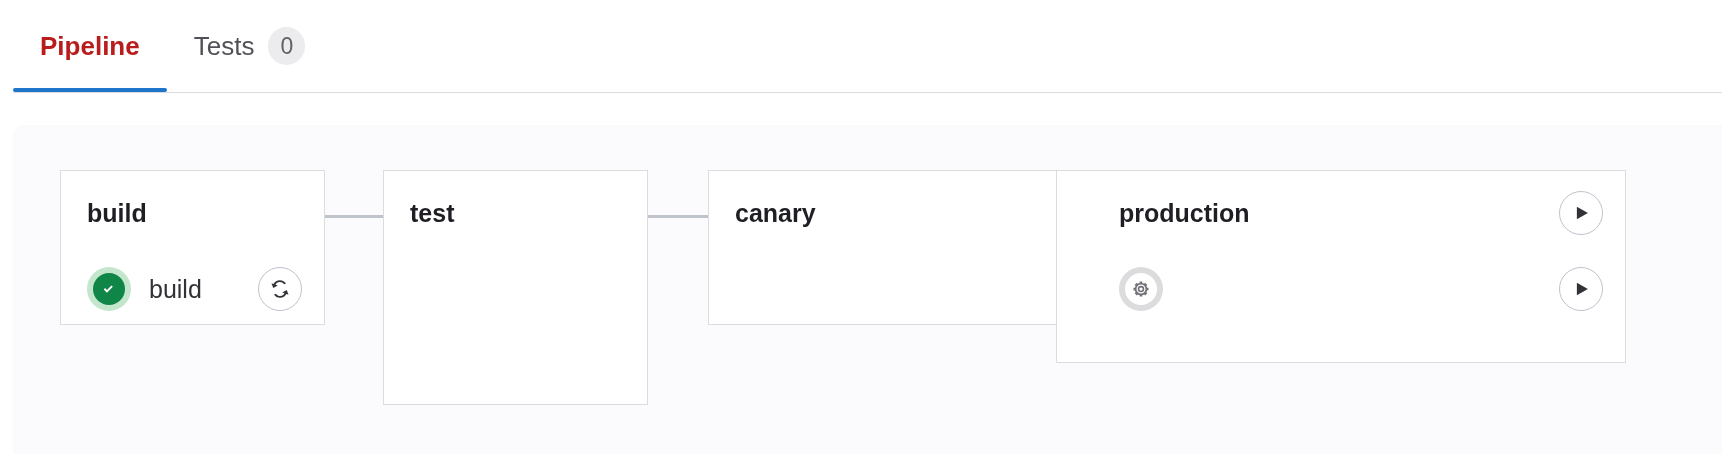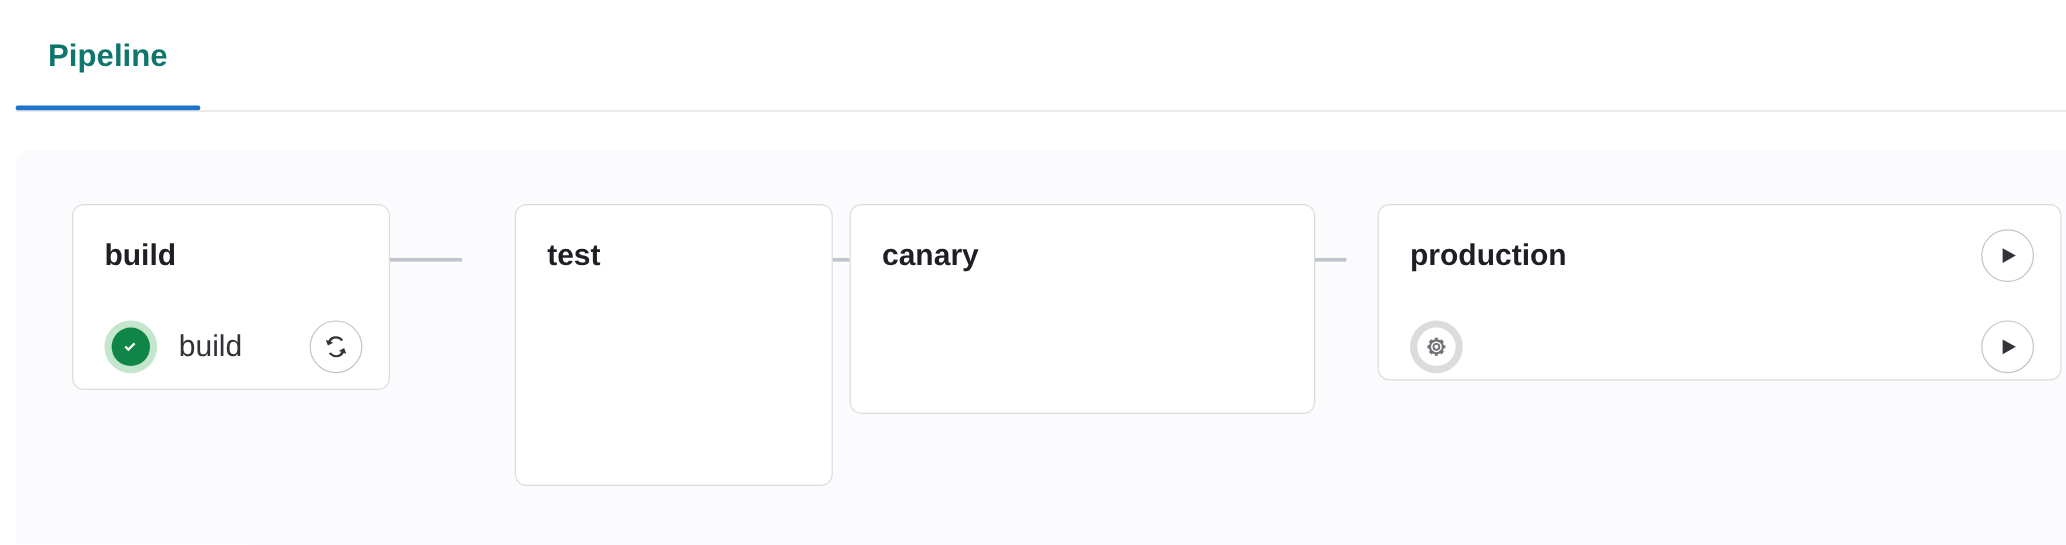--- a/index.html
+++ b/index.html
@@ -46,21 +46,21 @@
     align-items: center;
     padding: 0 27px;
     box-sizing: border-box;
     font-size: 26px;
     color: #535158;
     cursor: pointer;
     white-space: nowrap;
   }
   .tab-label { line-height: 1; }
   .tab.active .tab-label {
-    color: #0f766e;
+    color: #b91c1c;
     font-weight: bold;
   }
   .tab .underline {
     position: absolute;
     left: 0; right: 0;
     bottom: 0;
     height: 4px;
     background: transparent;
     border-radius: 2px;
   }
@@ -102,21 +102,21 @@
     background: #bfc3cc;
     top: 90px;
   }
 
   
   .stage-card {
     position: absolute;
     top: 45px;
     background: #ffffff;
     border: 1px solid #dcdcde;
-    border-radius: 10px;
+    border-radius: 0;
     box-sizing: border-box;
     padding: 20px 0 22px 0;
   }
   .stage-header {
     display: flex;
     align-items: center;
     justify-content: space-between;
     padding: 0 22px 0 26px;
     height: 44px;
     box-sizing: border-box;
@@ -200,20 +200,25 @@
 
 <div class="tabbar">
   <div class="tabs">
 
     <div class="tab active">
       <span class="tab-label">Pipeline</span>
       <span class="underline"></span>
     </div>
 
 
+    <div class="tab">
+      <span class="tab-label">Tests</span>
+      <span class="badge">0</span>
+      <span class="underline"></span>
+    </div>
 
   </div>
   <div class="tabbar-line"></div>
 </div>
 
 <div class="pipeline-panel">
 
   <div class="connector" style="left:312px; width:60px;"></div>
   <div class="connector" style="left:635px; width:60px;"></div>
   <div class="connector" style="left:1047px; width:62px;"></div>
@@ -236,35 +241,35 @@
         <button class="action-btn">
           <svg width="24" height="24" viewBox="0 0 16 16" aria-hidden="true">
             <path d="M8 2.2c1.7 0 3.2.9 4 2.2l-1.3.4a3.3 3.3 0 0 0-5.7.4l1.5.5-3 1.6-1.2-3.2 1.4.5A4.8 4.8 0 0 1 8 2.2z" fill="#333238"></path>
             <path d="M8 13.8c-1.7 0-3.2-.9-4-2.2l1.3-.4a3.3 3.3 0 0 0 5.7-.4l-1.5-.5 3-1.6 1.2 3.2-1.4-.5a4.8 4.8 0 0 1-4.3 2.4z" fill="#333238"></path>
           </svg>
         </button>
       </div>
     </div>
   </div>
 
-  <div class="stage-card" style="left:370px; width:265px; height:235px;margin-left:46px;">
+  <div class="stage-card" style="left:370px; width:265px; height:235px;">
     <div class="stage-header">
       <span class="stage-name">test</span>
     </div>
     <div class="job-list">
     </div>
   </div>
 
-  <div class="stage-card" style="left:695px; width:388px; height:175px;">
+  <div class="stage-card" style="left:695px; width:388px; height:155px;">
     <div class="stage-header">
       <span class="stage-name">canary</span>
     </div>
   </div>
 
-  <div class="stage-card" style="left:1135px; width:570px; height:147px;">
+  <div class="stage-card" style="left:1043px; width:570px; height:193px;padding-left:36px;">
     <div class="stage-header">
       <span class="stage-name">production</span>
       <button class="action-btn">
         <svg width="22" height="22" viewBox="0 0 16 16" aria-hidden="true">
           <path d="M5 3.5v9l8-4.5z" fill="#333238"></path>
         </svg>
       </button>
     </div>
     <div class="job-list">
       <div class="job-row">

